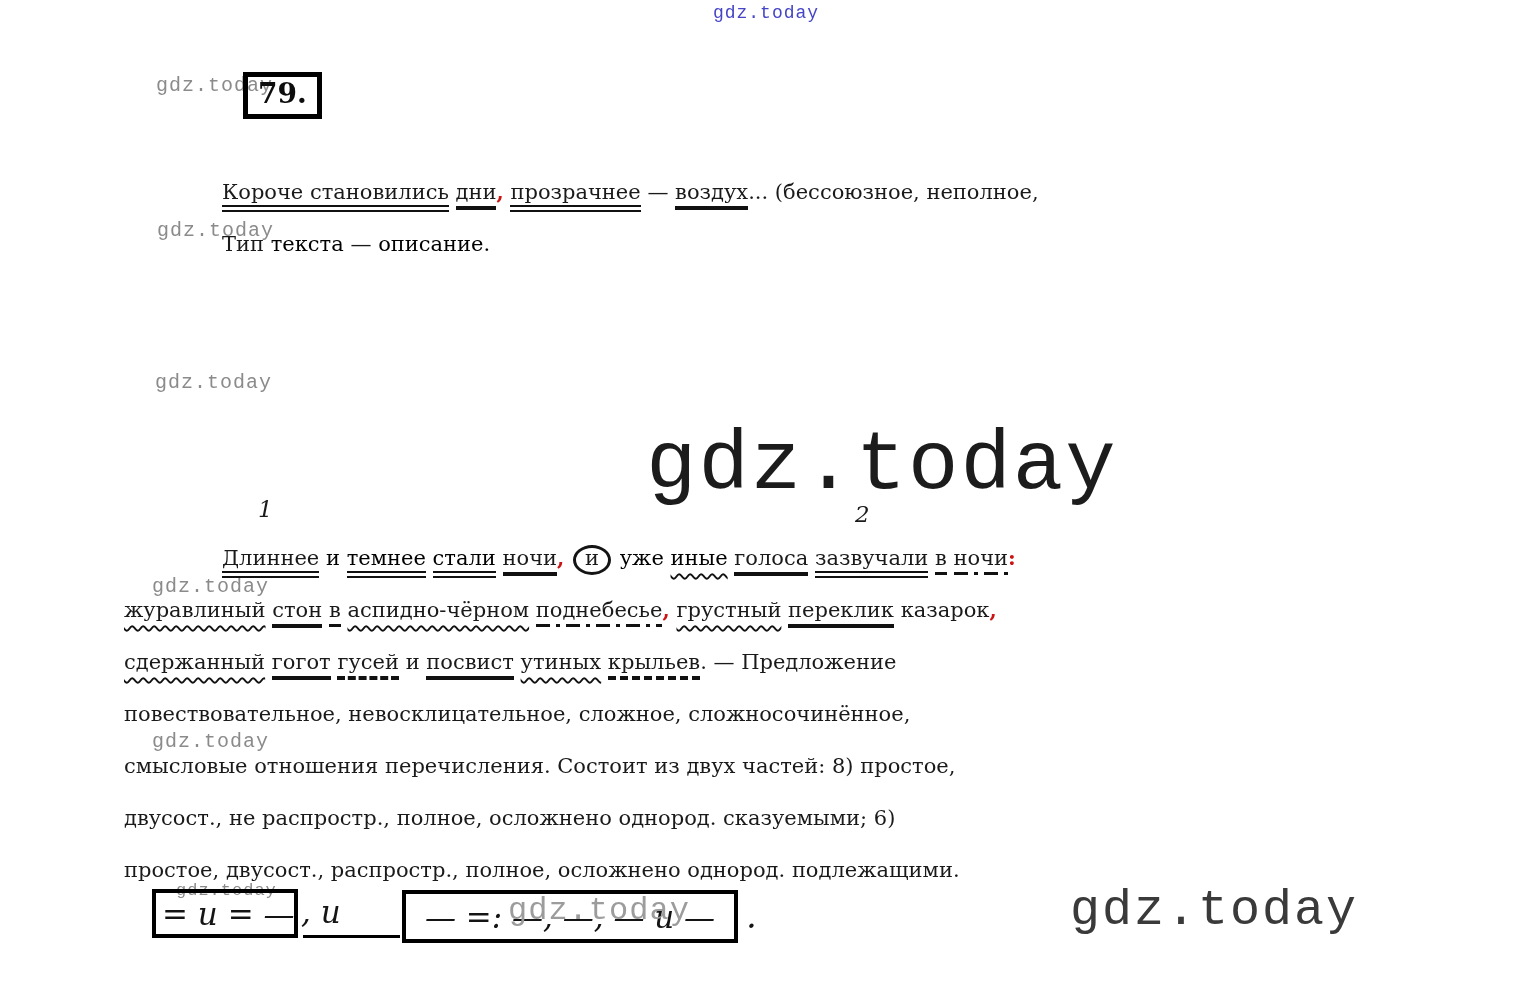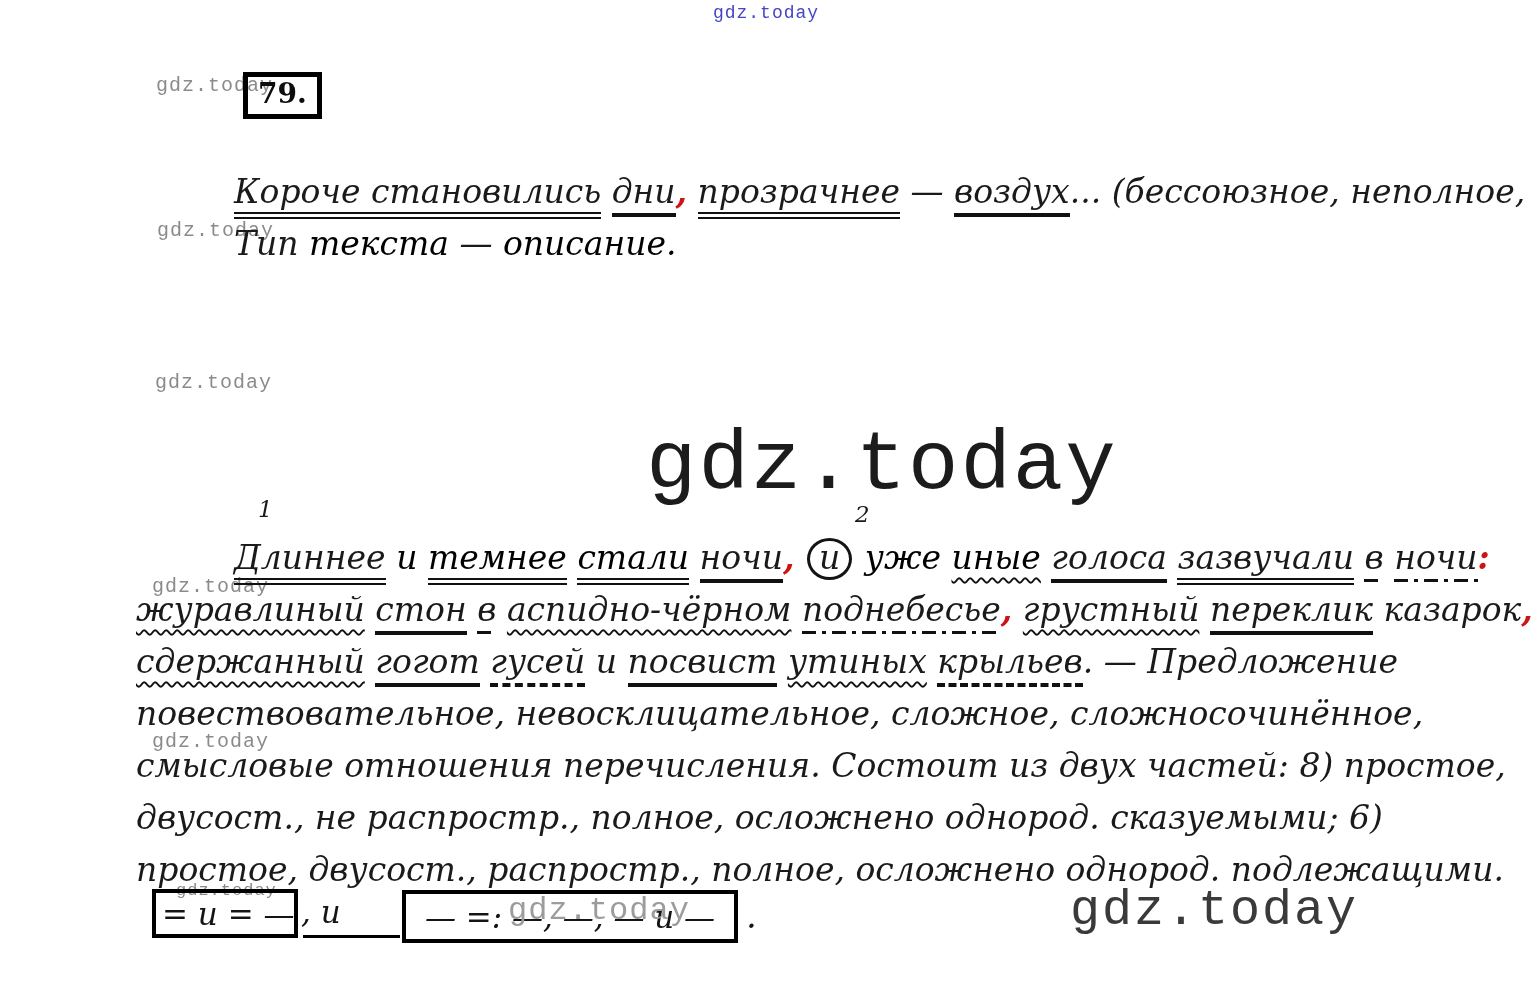--- a/index.html
+++ b/index.html
@@ -32,23 +32,22 @@
   
   .ex-box{
     position:absolute;left:243px;top:72px;
     border:5px solid #000;
     padding:0 10px 4px 10px;
     font-size:28px;font-weight:bold;color:#0d0d0d;
   }
 
   
   .para{
-    position:absolute;left:136px;
-    font-style:italic;
-    font-size:33px;line-height:52px;
+    position:absolute;left:124px;
+    font-size:21px;line-height:52px;
     color:#1a1a1a;
     white-space:nowrap;
   }
   #para1{top:166px;}
   #para2{top:532px;}
   .line{height:52px;}
   .line.indent{padding-left:98px;}
 
   
   .tk{display:inline;}

